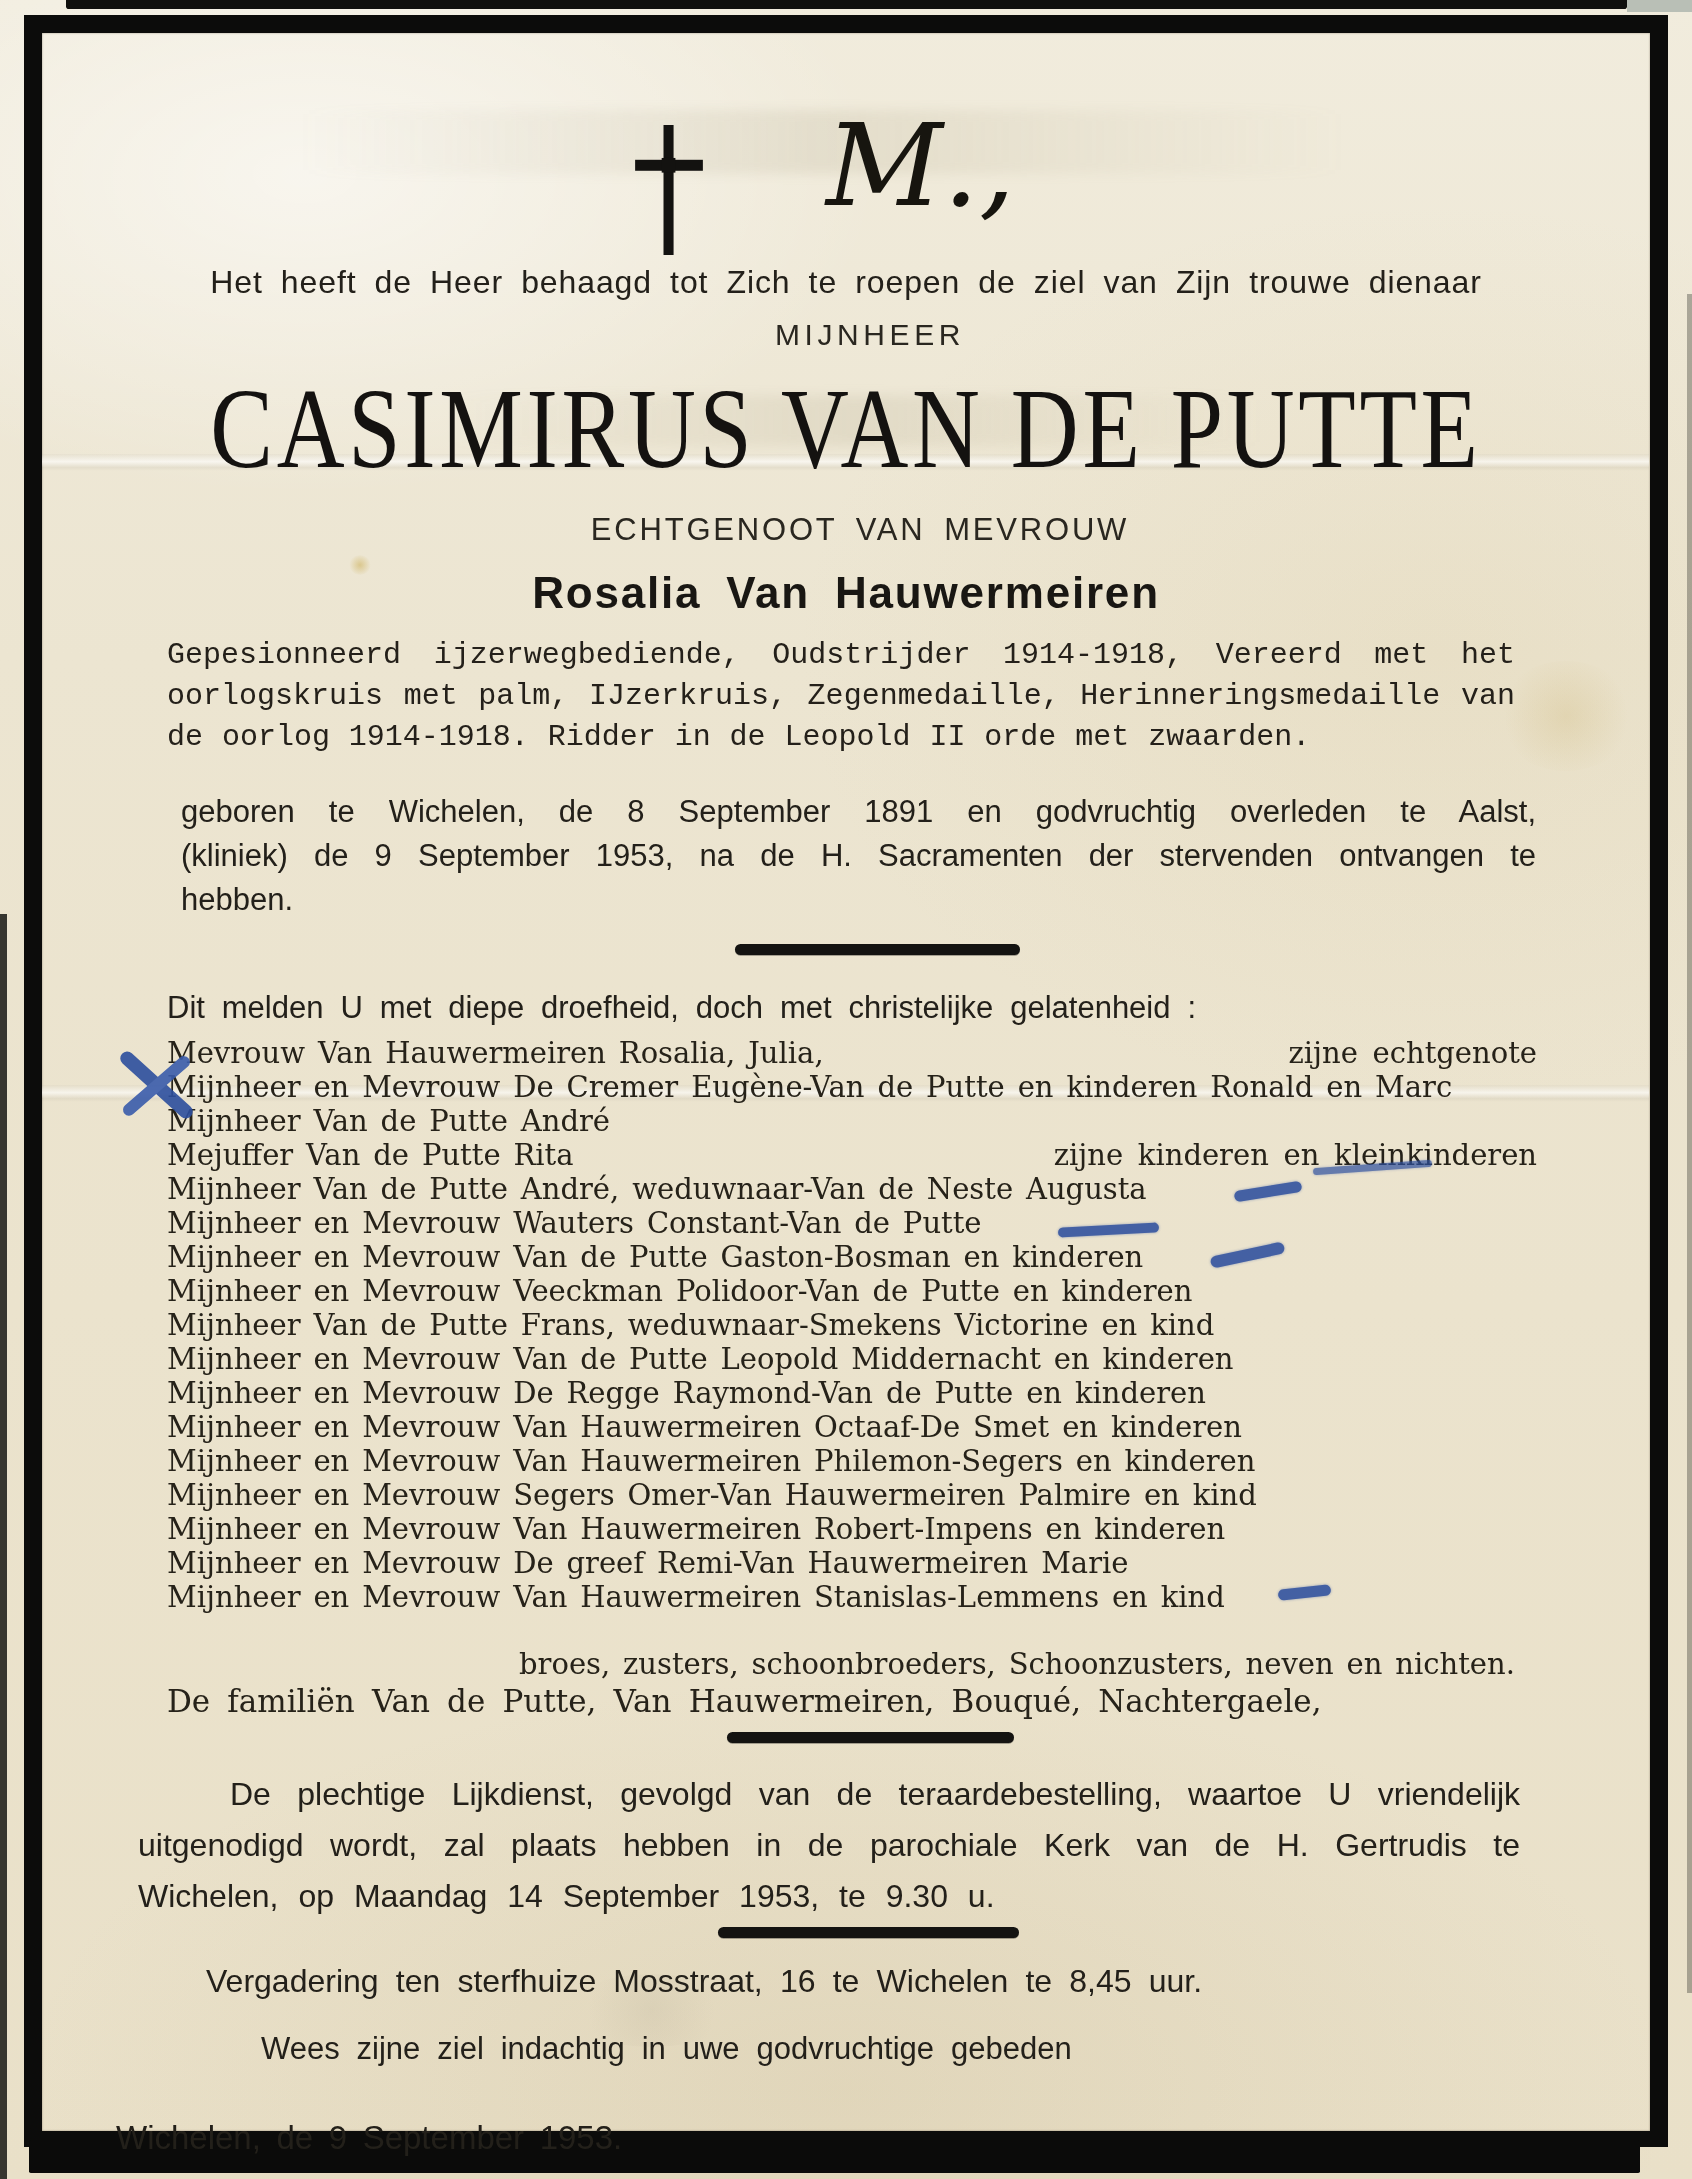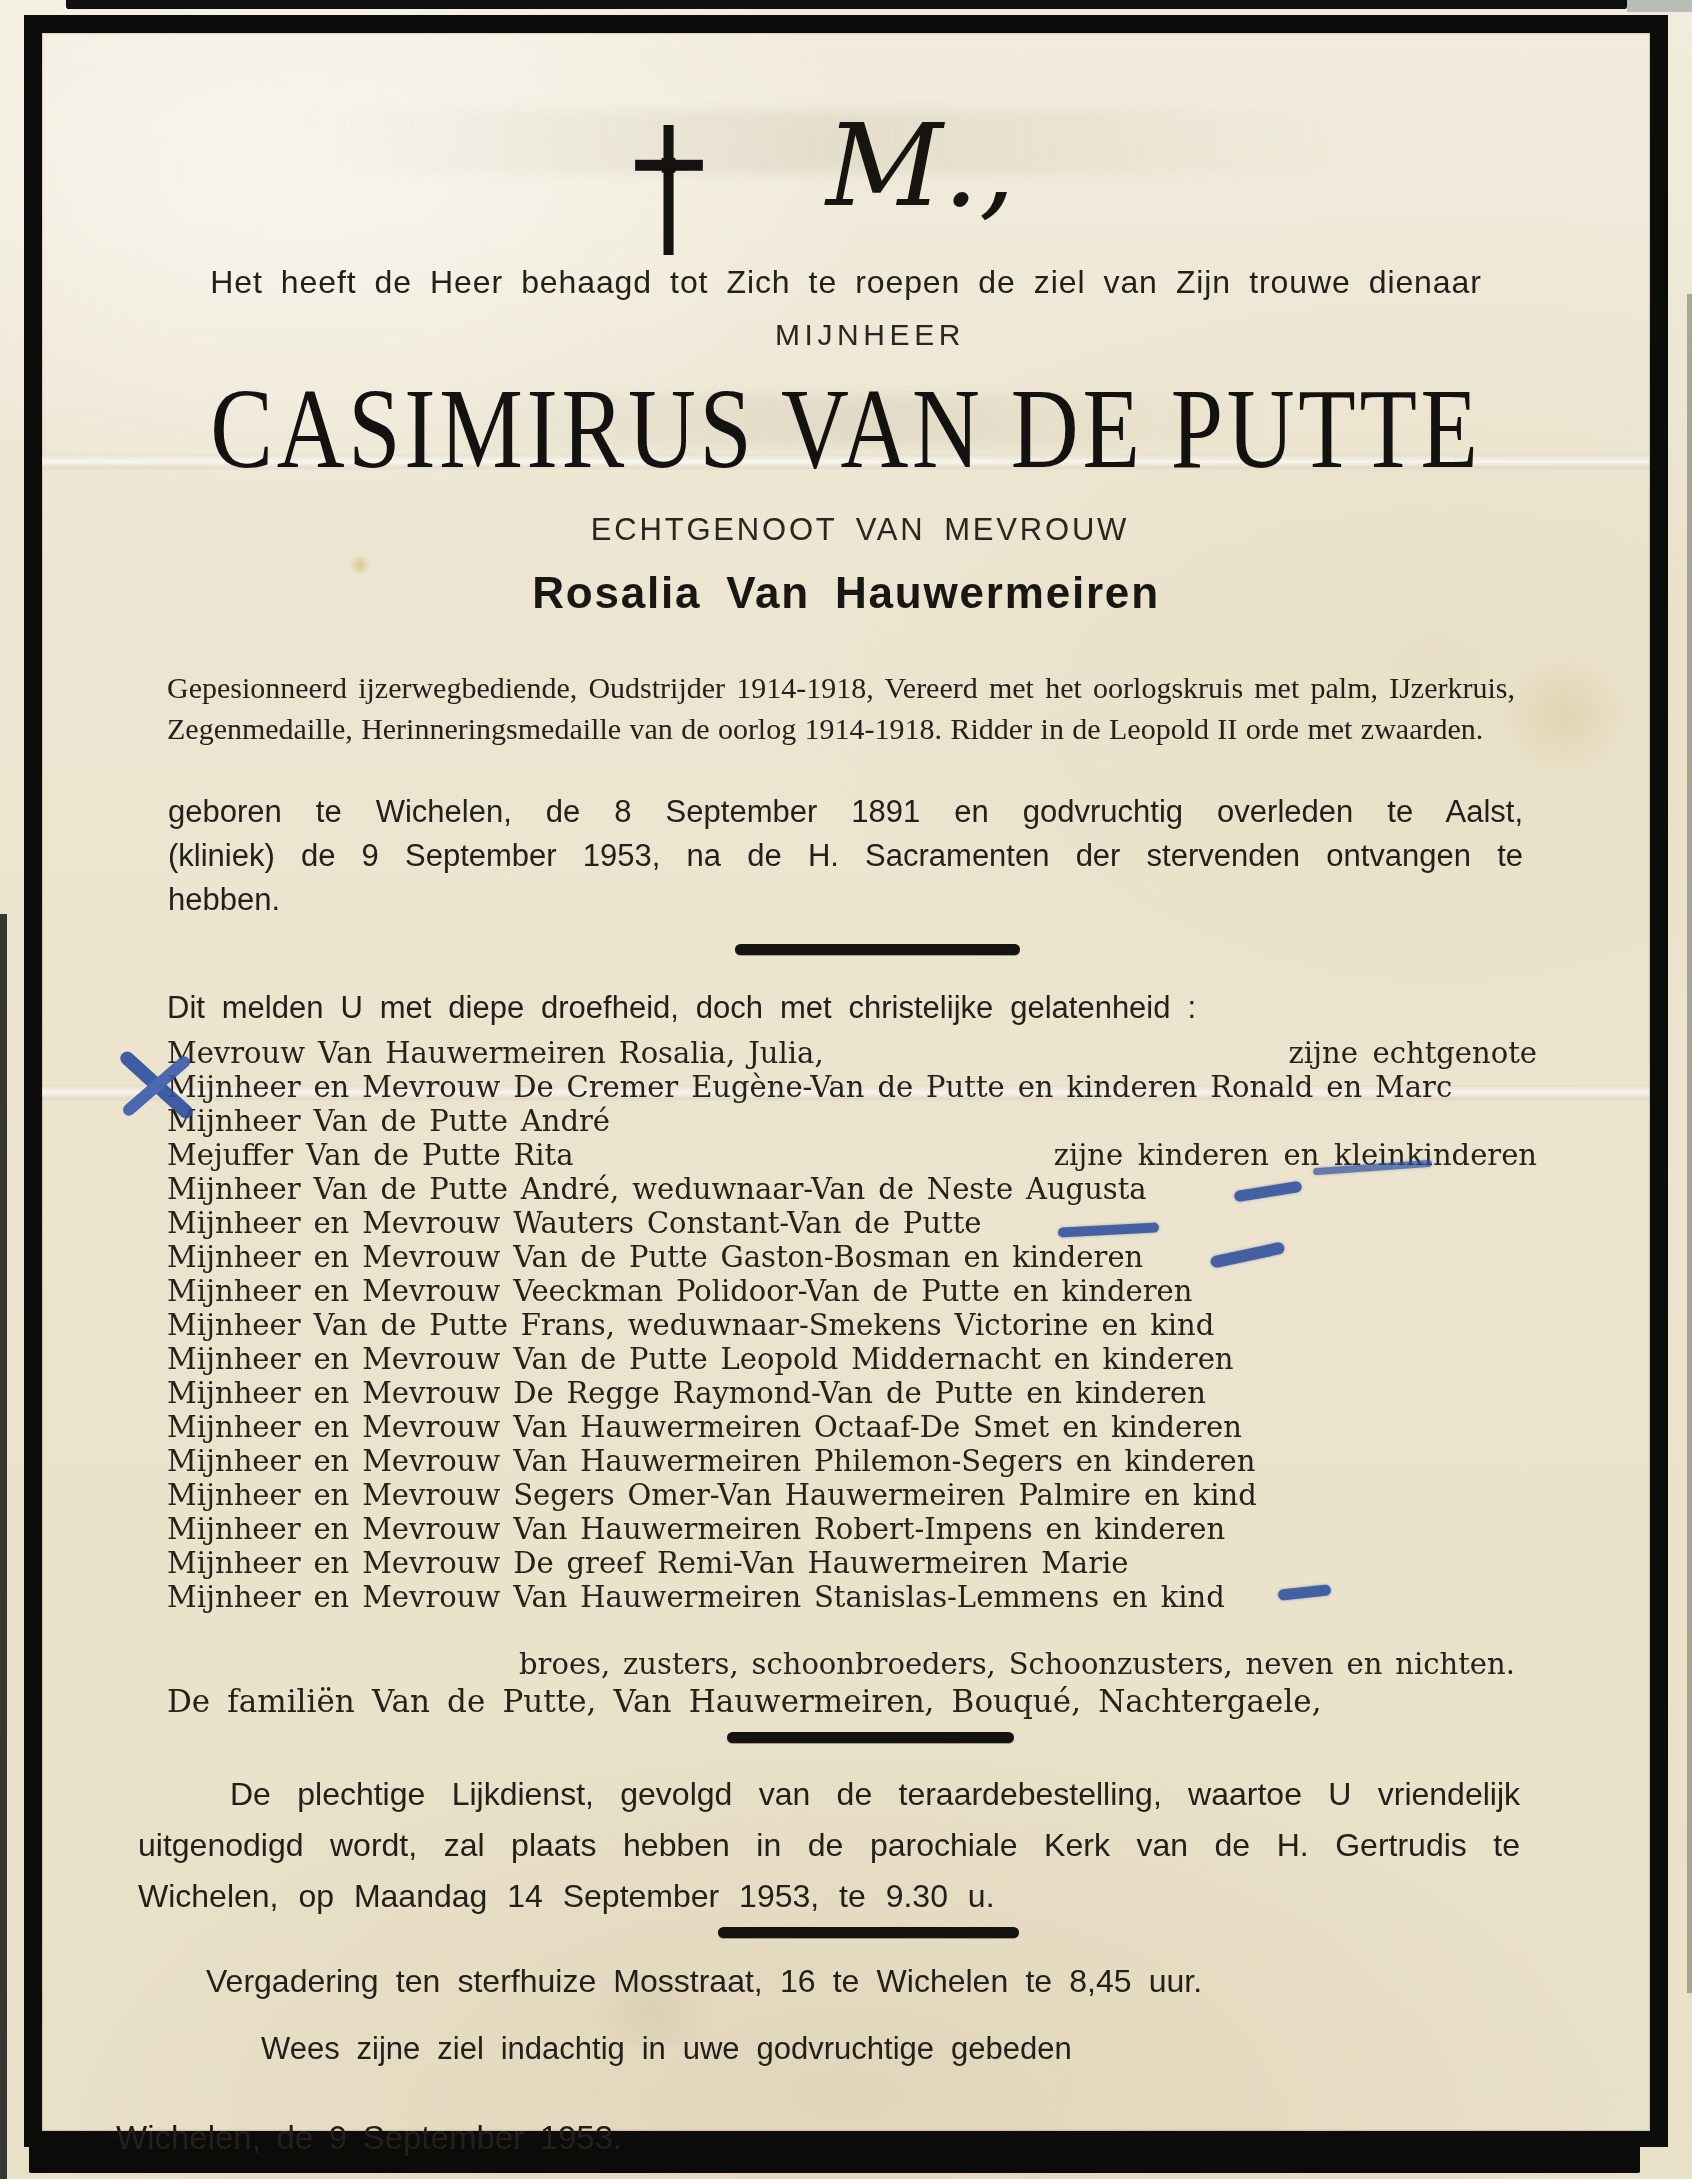--- a/index.html
+++ b/index.html
@@ -32,21 +32,21 @@
   .stain{border-radius:50%;}
   
   .center{left:0;width:100%;text-align:center;}
   .monogram{font-family:"DejaVu Serif", serif;font-style:italic;font-size:114px;color:#17150f;}
   .intro-line{font-size:32px;letter-spacing:0.9px;word-spacing:8.3px;color:#23201a;}
   .salutation{font-size:30px;letter-spacing:4.6px;color:#2a2720;padding-left:24px;}
   .deceased{font-family:"Liberation Serif", serif;font-size:94px;letter-spacing:3.7px;
     transform:scaleY(1.22);transform-origin:50% 0;color:#141210;white-space:nowrap;}
   .spouse-prefix{font-size:31px;letter-spacing:2.8px;word-spacing:7.3px;color:#2a2720;margin-left:14px;}
   .spouse-name{font-size:44px;font-weight:bold;letter-spacing:1.8px;word-spacing:11px;color:#191713;}
-  .serif-par{font-family:Liberation Serif, serif;font-size:30px;line-height:41px;text-align:justify;color:#24201a;margin-top:32px;}
+  .serif-par{font-family:Liberation Mono, monospace;font-size:30px;line-height:41px;text-align:justify;color:#24201a;}
   .sans-par{font-size:31px;line-height:44px;text-align:justify;word-spacing:14.7px;color:#23201a;}
   .divider{height:11px;background:#141311;border-radius:5.5px;box-shadow:0 0.9px 0 rgba(0,0,0,.3);}
   .announce{font-size:31px;word-spacing:8.3px;color:#23201a;}
   .family{font-family:"DejaVu Serif", serif;font-size:29px;color:#262219;width:1370px;}
   .family .row{position:relative;height:34px;white-space:nowrap;word-spacing:3.7px;}
   .family .row .rlabel{position:absolute;right:0;top:0;word-spacing:5.5px;text-align:right;}
   .relatives{font-family:"DejaVu Serif", serif;font-size:29px;word-spacing:3.7px;color:#262219;}
   .families-line{font-family:"DejaVu Serif", serif;font-size:31px;word-spacing:7.3px;color:#262219;}
   .service{font-size:32px;line-height:51px;text-align:justify;text-indent:92px;word-spacing:11px;color:#23201a;}
   .gathering{font-size:32px;word-spacing:8.3px;color:#23201a;}
@@ -86,21 +86,21 @@
   </div>
   <div class="abs monogram" style="left:826px;top:99px">M.,</div>
 
   <div class="abs center intro-line" style="top:264px">Het heeft de Heer behaagd tot Zich te roepen de ziel van Zijn trouwe dienaar</div>
   <div class="abs center salutation" style="top:318px">MIJNHEER</div>
   <div class="abs center deceased" style="top:362px">CASIMIRUS VAN DE PUTTE</div>
   <div class="abs center spouse-prefix" style="top:512px">ECHTGENOOT VAN MEVROUW</div>
   <div class="abs center spouse-name" style="top:568px">Rosalia Van Hauwermeiren</div>
 
   <div class="abs serif-par" style="left:167px;top:635px;width:1348px;word-spacing:0.9px">Gepesionneerd ijzerwegbediende, Oudstrijder 1914-1918, Vereerd met het oorlogskruis met palm, IJzerkruis, Zegenmedaille, Herinneringsmedaille van de oorlog 1914-1918. Ridder in de Leopold II orde met zwaarden.</div>
-  <div class="abs sans-par" style="left:168px;top:790px;width:1355px">geboren te Wichelen, de 8 September 1891 en godvruchtig overleden te Aalst, (kliniek) de 9 September 1953, na de H. Sacramenten der stervenden ontvangen te hebben.</div>
+  <div class="abs sans-par" style="left:181px;top:790px;width:1355px">geboren te Wichelen, de 8 September 1891 en godvruchtig overleden te Aalst, (kliniek) de 9 September 1953, na de H. Sacramenten der stervenden ontvangen te hebben.</div>
 
   <div class="abs divider" style="left:735px;top:944px;width:285px"></div>
 
   <div class="abs announce" style="left:167px;top:990px">Dit melden U met diepe droefheid, doch met christelijke gelatenheid :</div>
 
   <div class="abs family" style="left:167px;top:1036px">
     <div class="row"><span>Mevrouw Van Hauwermeiren Rosalia, Julia,</span><span class="rlabel">zijne echtgenote</span></div>
     <div class="row"><span>Mijnheer en Mevrouw De Cremer Eugène-Van de Putte en kinderen Ronald en Marc</span></div>
     <div class="row"><span>Mijnheer Van de Putte André</span></div>
     <div class="row"><span>Mejuffer Van de Putte Rita</span><span class="rlabel">zijne kinderen en kleinkinderen</span></div>

